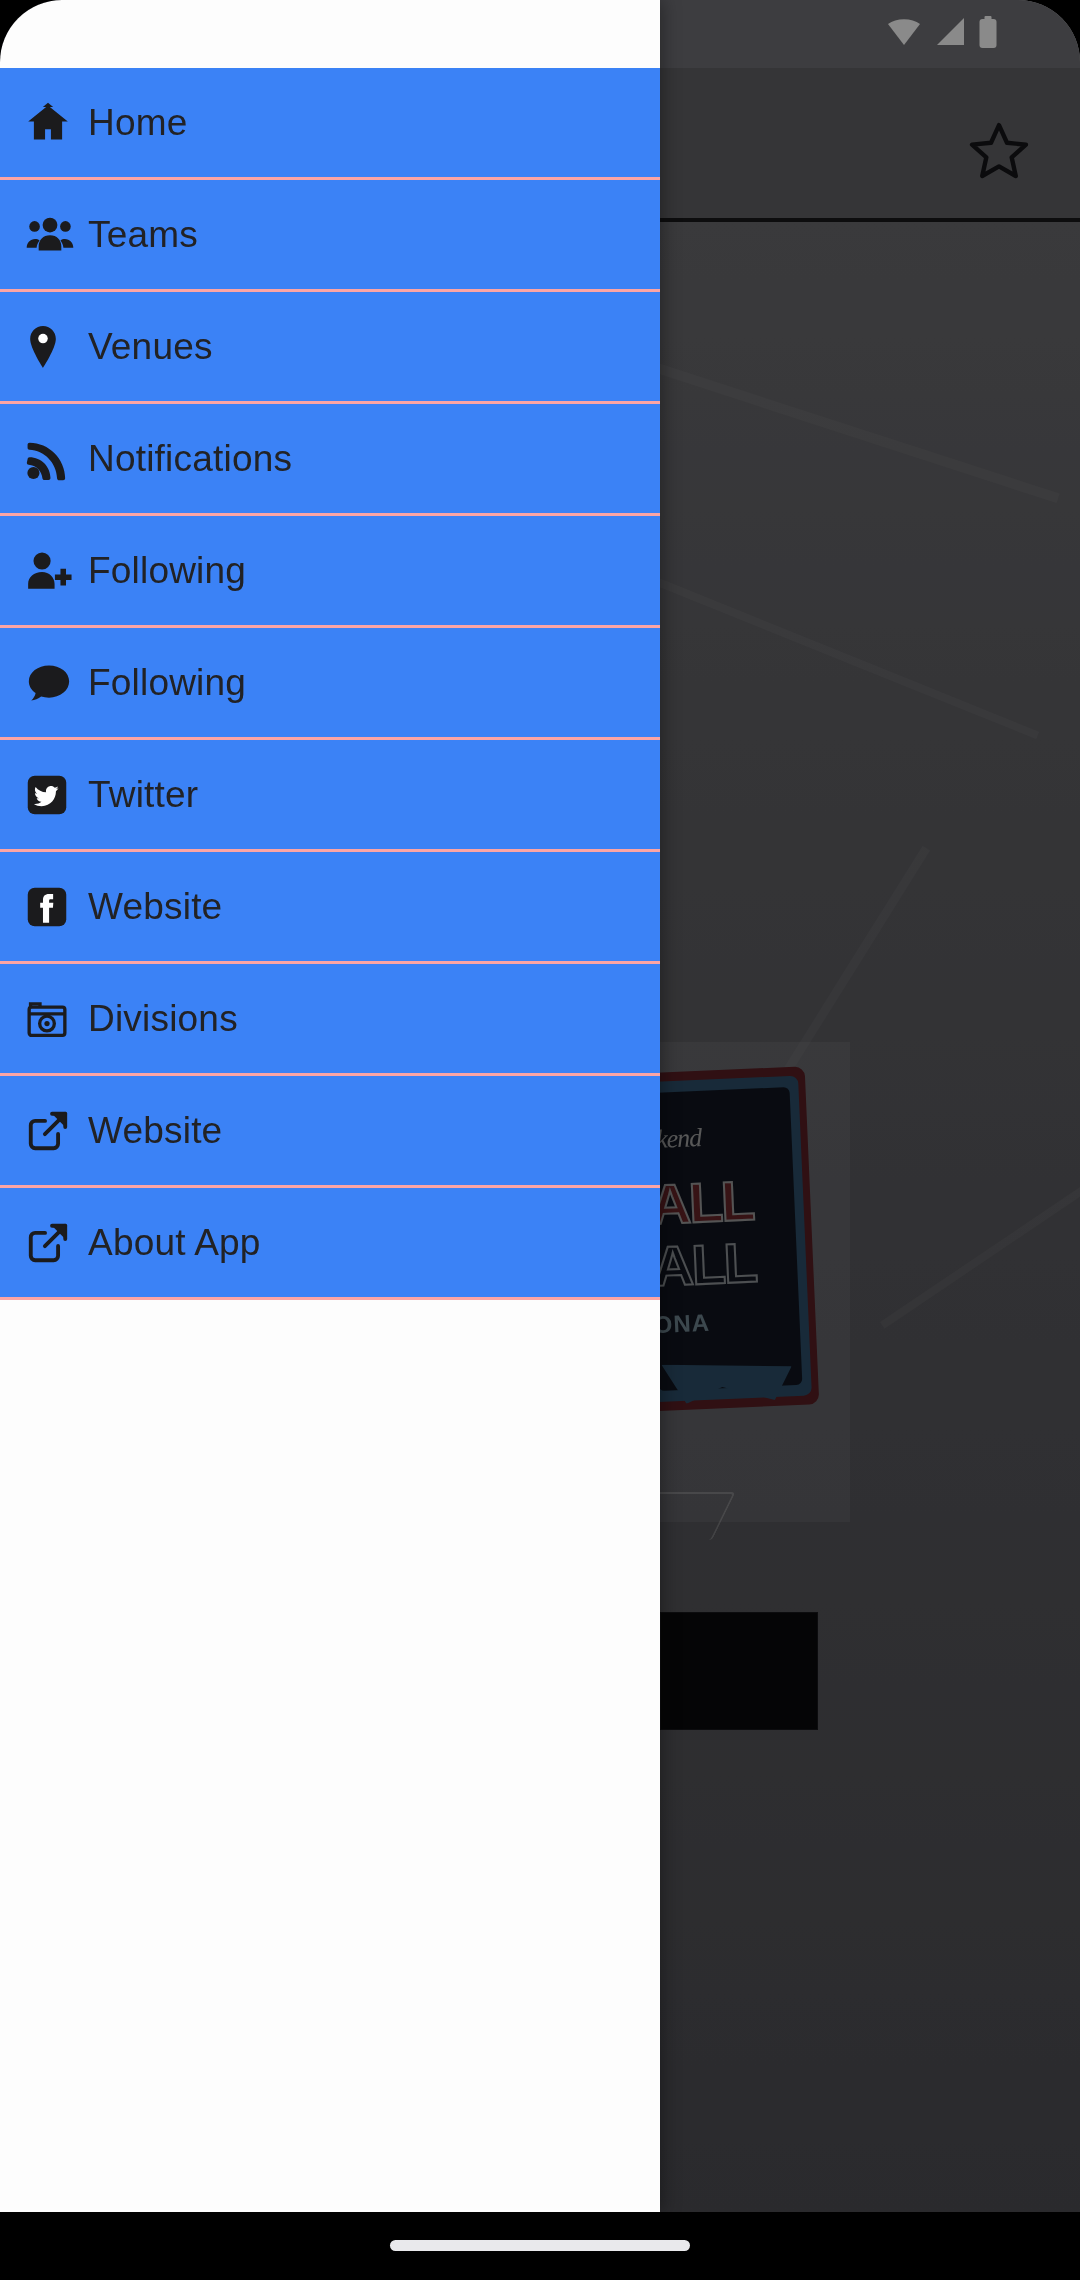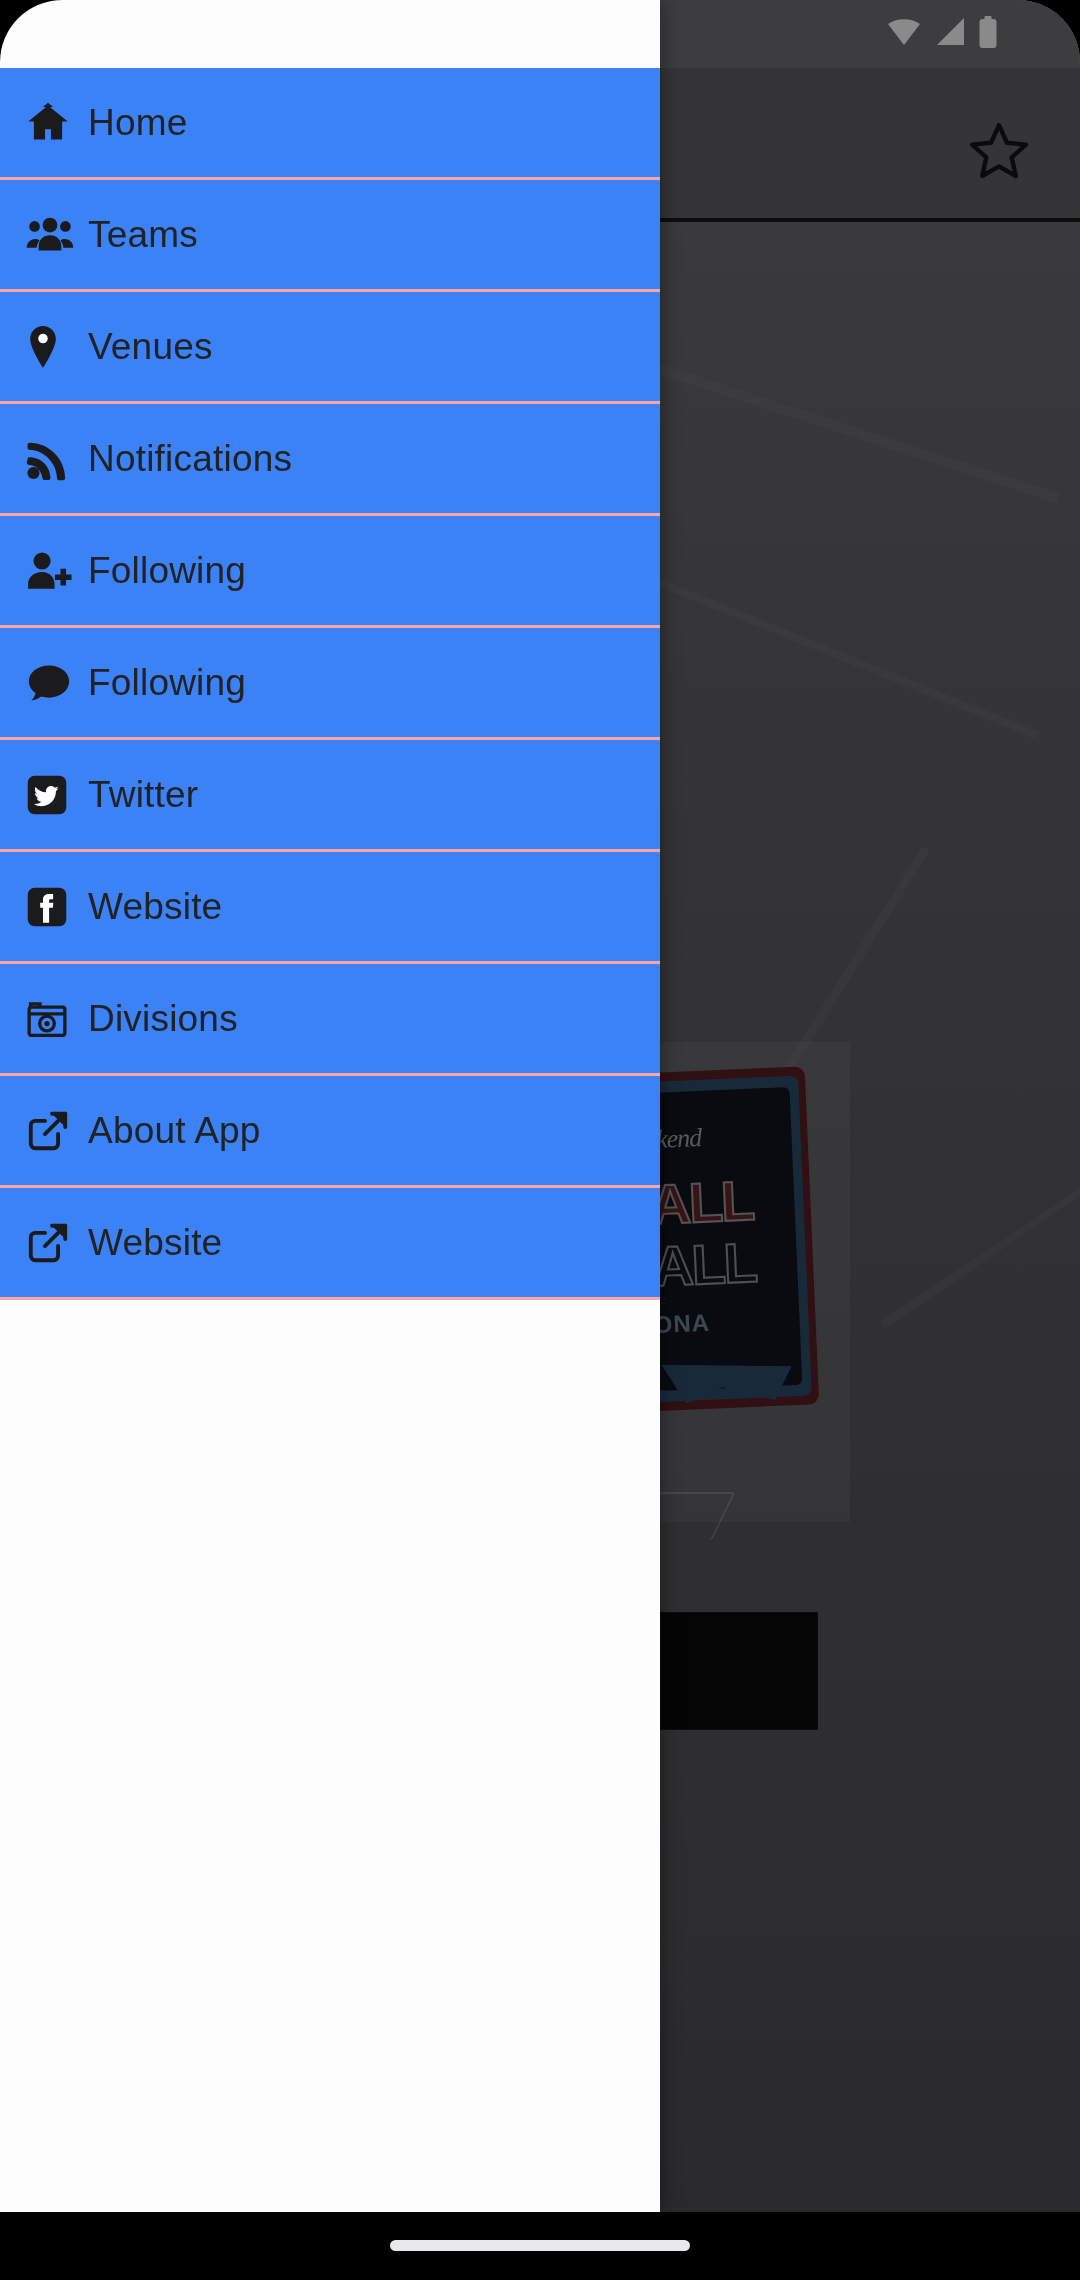--- a/index.html
+++ b/index.html
@@ -468,32 +468,32 @@
           </div>
           <div class="drawer-item">
             <span class="icon-slot">
               <svg width="44" height="44" viewBox="0 0 24 24" fill="none" stroke="currentColor" stroke-width="2.1" stroke-linecap="round" stroke-linejoin="round">
                 <path d="M17.5 13.6V19a2.4 2.4 0 0 1-2.4 2.4H5A2.4 2.4 0 0 1 2.6 19V8.9A2.4 2.4 0 0 1 5 6.5h5.4"></path>
                 <path d="M14.2 2.6h7.2v7.2" fill="none"></path>
                 <path d="M21.4 2.6 10.3 13.7"></path>
                 <path d="M14.2 2.6h7.2v7.2z" fill="currentColor" stroke="none"></path>
               </svg>
             </span>
-            <span class="label">About App</span>
+            <span class="label">Website</span>
           </div>
           <div class="drawer-item">
             <span class="icon-slot">
               <svg width="44" height="44" viewBox="0 0 24 24" fill="none" stroke="currentColor" stroke-width="2.1" stroke-linecap="round" stroke-linejoin="round">
                 <path d="M17.5 13.6V19a2.4 2.4 0 0 1-2.4 2.4H5A2.4 2.4 0 0 1 2.6 19V8.9A2.4 2.4 0 0 1 5 6.5h5.4"></path>
                 <path d="M14.2 2.6h7.2v7.2" fill="none"></path>
                 <path d="M21.4 2.6 10.3 13.7"></path>
                 <path d="M14.2 2.6h7.2v7.2z" fill="currentColor" stroke="none"></path>
               </svg>
             </span>
-            <span class="label">Website</span>
+            <span class="label">About App</span>
           </div>
         </div>
     </nav>
 
   </div>
 
   <div id="nav-bar">
     <div id="gesture-pill"></div>
   </div>
 

